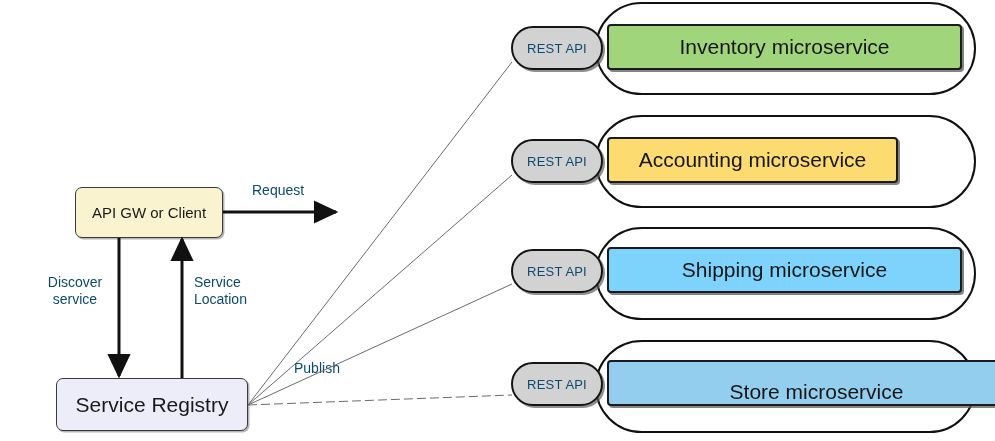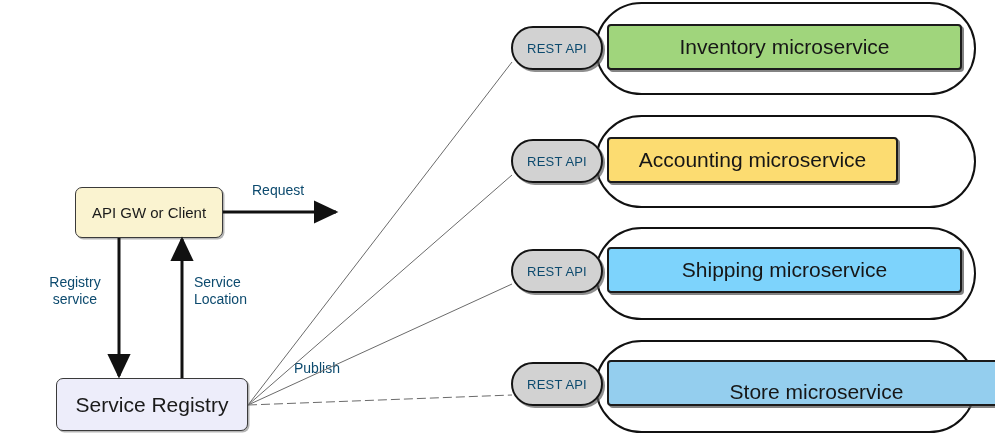--- a/index.html
+++ b/index.html
@@ -130,21 +130,21 @@
   <div class="node boxnode registry-box" style="left:56px; top:378px; width:192px; height:53px; background:#ededfa;">
     <span>Service Registry</span>
   </div>
 
   <div class="node boxnode apigw-box" style="left:75px; top:187px; width:148px; height:51px; background:#faf3d0;">
     <span>API GW or Client</span>
   </div>
 
   <div class="edge-label" style="left:252px; top:182px;">Request</div>
 
-  <div class="edge-label" style="left:37px; top:274px; text-align:center; width:76px;">Registry
+  <div class="edge-label" style="left:37px; top:274px; text-align:center; width:76px;">Discover
 service</div>
 
   <div class="edge-label" style="left:194px; top:274px; width:80px;">Service
 Location</div>
 
   <div class="edge-label" style="left:294px; top:360px;">Publish</div>
 
   <div class="ms-outer" style="left:595px; top:2px; width:381px; height:93px;"></div>
   <div class="rest-pill" style="left:511px; top:26px; width:92px; height:44px;">
     <span>REST API</span>

